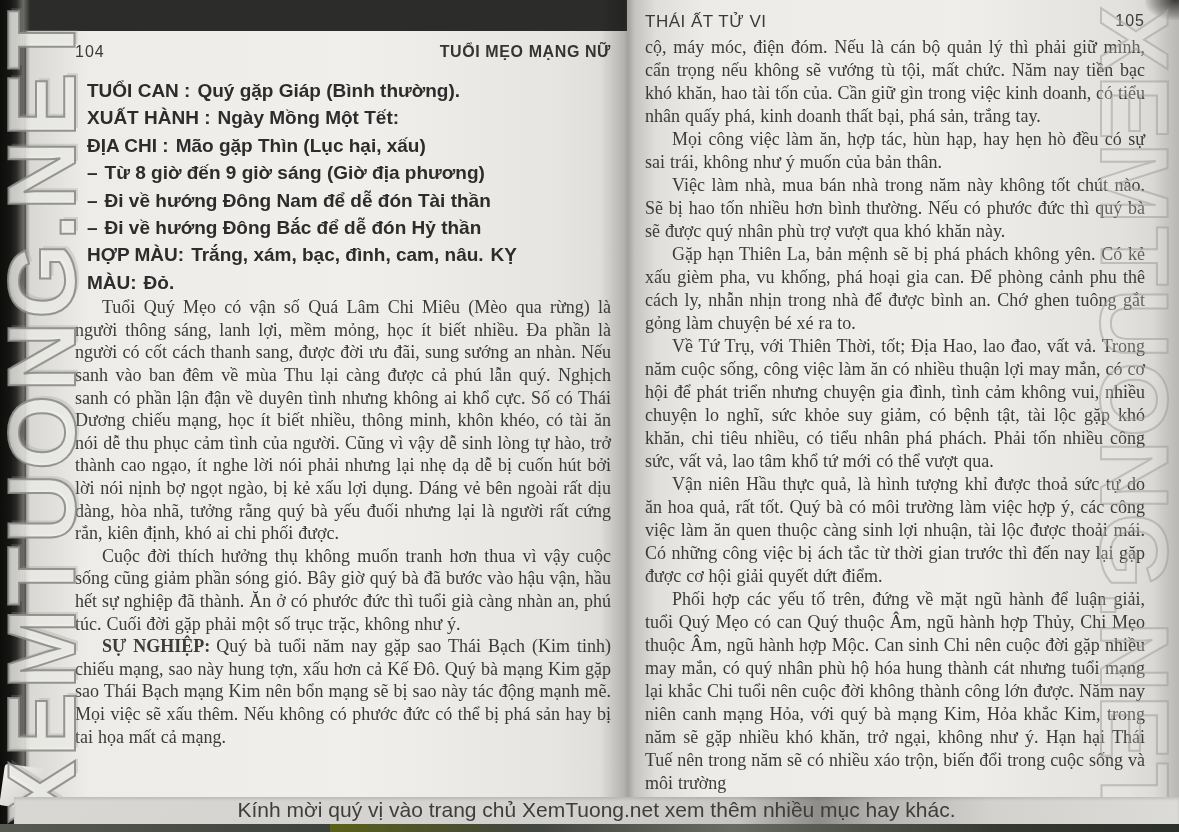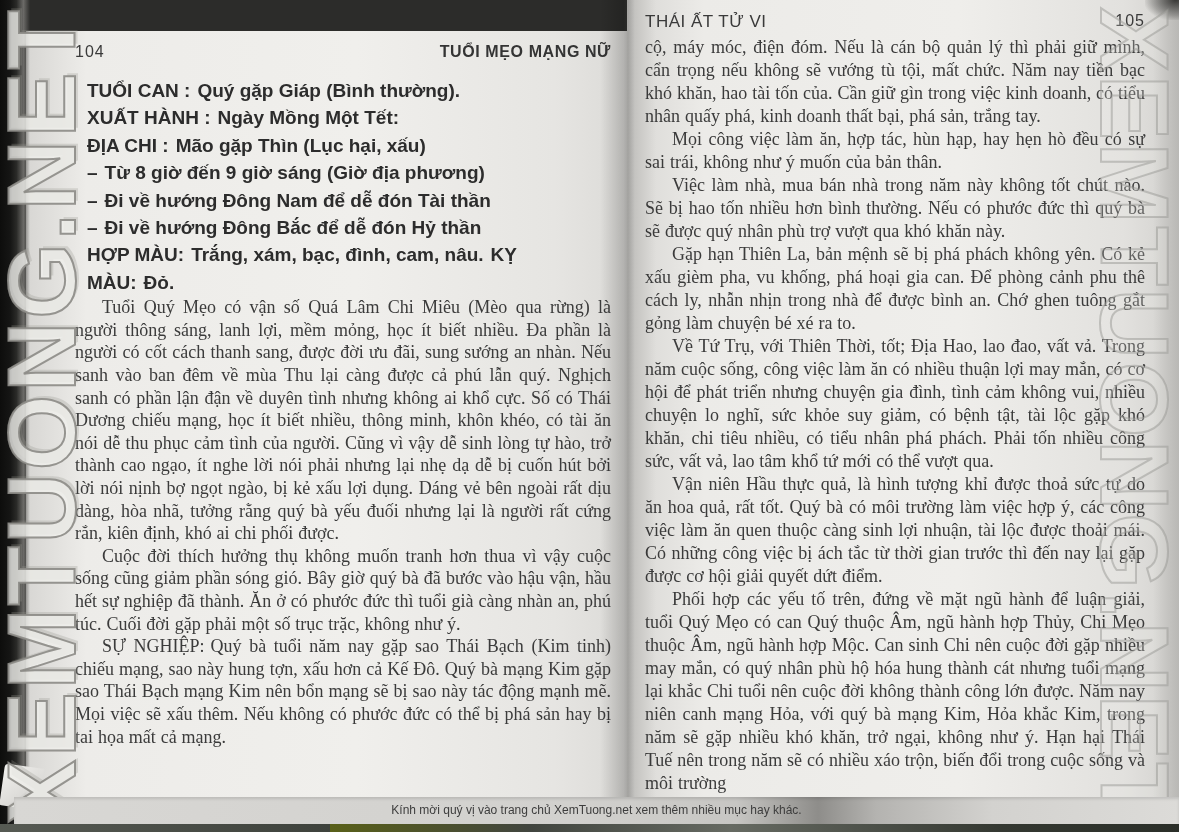--- a/index.html
+++ b/index.html
@@ -66,21 +66,21 @@
   
   .section-title{
     margin-top:9px;font-size:20px;color:#333;letter-spacing:0.4px;line-height:24px;
   }
   .bp{
     margin:0;text-align:justify;font-size:18px;line-height:22.6px;color:#3b3b3b;
     word-spacing:0.4px;
   }
   .page-right .bp{line-height:23px;font-size:18px;}
   .ind{text-indent:27px;}
-  .run-label{font-weight:normal;margin-right:6px;}
+  .run-label{font-weight:bold;margin-right:6px;}
 
   
   .watermark{
     position:absolute;pointer-events:none;
     font-family:"Liberation Sans", sans-serif;font-weight:bold;
     text-align:center;white-space:nowrap;
   }
   .wm-left{
     top:832px;left:-10px;width:832px;height:104px;
     transform:rotate(-90deg);transform-origin:0 0;
@@ -98,21 +98,21 @@
   }
 
   
   .footer-band{
     position:absolute;left:14px;top:797px;width:1165px;height:27px;
     background:linear-gradient(90deg,#d8d7d4 0%,#d2d1ce 48%,#c7c6c3 62%,#8e8d8a 69%,#b4b3b0 74%,#d3d2cf 84%,#dcdbd8 100%);
     box-shadow:inset 0 2px 3px rgba(0,0,0,0.12);
   }
   .footer-text{
     width:100%;text-align:center;
-    font-family:"Liberation Sans", sans-serif;font-size:12px;line-height:26px;color:#3d3d3d;
+    font-family:"Liberation Sans", sans-serif;font-size:21px;line-height:26px;color:#3d3d3d;
   }
   .bottom-bar{
     position:absolute;left:0;top:824px;width:1179px;height:8px;
     background:linear-gradient(90deg,#565a53 0%,#3e423c 28%,#596019 0%,#41453f 45%,#666a62 62%,#343831 85%,#2b2f29 100%);
   }
 </style>
 </head>
 <body>
 
 <div class="spread">

